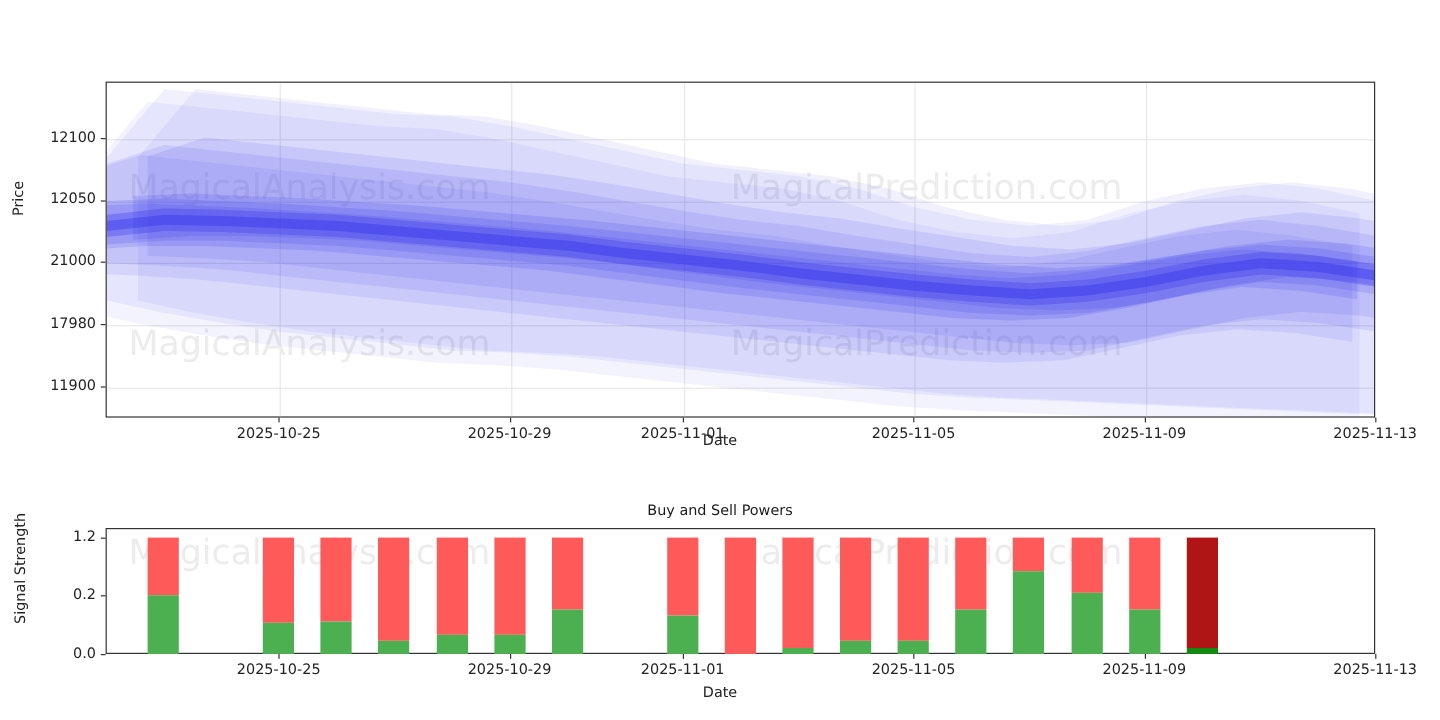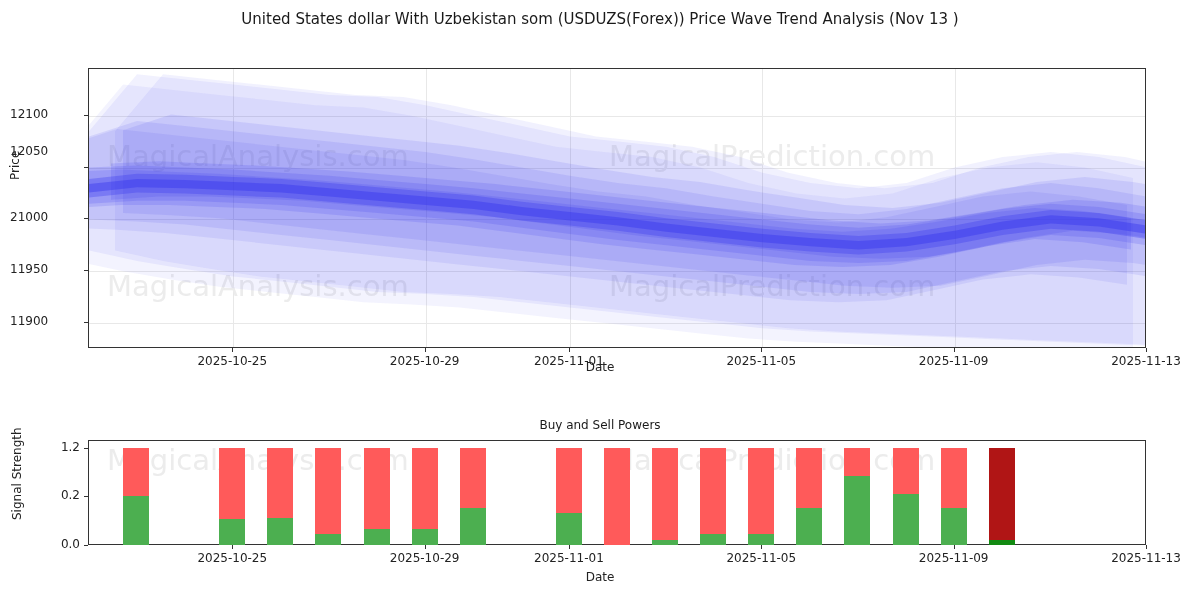--- a/index.html
+++ b/index.html
@@ -11,21 +11,21 @@
 
   
   #wave-chart{position:absolute;left:88px;top:68px;width:1058px;height:280px;
               border:1px solid #333;box-sizing:border-box;background:#fff;overflow:hidden;}
   #wave-plot{position:absolute;inset:0;}
   .gridline-h{position:absolute;left:0;width:100%;height:1px;background:#e8e8e8;}
   .gridline-v{position:absolute;top:0;height:100%;width:1px;background:#e8e8e8;}
 
   .ylabel-wave{position:absolute;left:8px;top:180px;transform:rotate(-90deg);
                transform-origin:left top;font-size:12px;color:#222;}
-  .wave-ytick{position:absolute;font-size:12px;color:#222;text-align:left;width:70px;}
+  .wave-ytick{position:absolute;font-size:12px;color:#222;text-align:right;width:70px;}
   .wave-xtick{position:absolute;font-size:12px;color:#222;text-align:center;width:110px;}
   .xlabel-wave{position:absolute;left:0;top:360px;width:1200px;text-align:center;font-size:12px;color:#222;}
 
   
   .wm{position:absolute;font-size:29px;color:#ececec;white-space:nowrap;font-family:"DejaVu Sans",sans-serif;}
 
   
   #power-title{position:absolute;left:0;top:418px;width:1200px;text-align:center;font-size:12px;color:#1a1a1a;}
   #power-chart{position:absolute;left:88px;top:440px;width:1058px;height:105px;
                border:1px solid #333;box-sizing:border-box;background:#fff;overflow:hidden;}
@@ -40,21 +40,20 @@
   .pw-xtick{position:absolute;font-size:12px;color:#222;text-align:center;width:110px;}
   .xlabel-power{position:absolute;left:0;top:570px;width:1200px;text-align:center;font-size:12px;color:#222;}
   .tick-mark{position:absolute;background:#333;}
 </style>
 </head>
 <body>
 
 <div id="root">
 
   <div class="title-block">
-    <div class="title-line">United States dollar With Uzbekistan som (USDUZS(Forex)) Price Wave Trend Analysis (Nov 13 )</div>
   </div>
 
   <div id="wave-chart">
     <div id="wave-plot">
         <div class="gridline-h" style="top: 254.074px;"></div>
         <div class="gridline-h" style="top: 202.222px;"></div>
         <div class="gridline-h" style="top: 150.37px;"></div>
         <div class="gridline-h" style="top: 98.5185px;"></div>
         <div class="gridline-h" style="top: 46.6667px;"></div>
         <div class="gridline-v" style="left: 144.273px;"></div>
@@ -89,25 +88,25 @@
     <div id="power-plot">
         <div class="wm" style="left: 18px; top: 2px;">MagicalAnalysis.com</div>
         <div class="wm" style="left: 520px; top: 2px;">MagicalPrediction.com</div>
       </div>
   </div>
   <div class="ylabel-power">Signal Strength</div>
   <div class="xlabel-power">Date</div>
 
 <div class="wave-ytick" style="left: 10px; top: 314.074px;">11900</div>
     <div class="tick-mark" style="left: 84px; top: 322.074px; width: 4px; height: 1px;"></div>
-    <div class="wave-ytick" style="left: 10px; top: 262.222px;">11950</div>
+    <div class="wave-ytick" style="left: 10px; top: 262.222px;">17980</div>
     <div class="tick-mark" style="left: 84px; top: 270.222px; width: 4px; height: 1px;"></div>
     <div class="wave-ytick" style="left: 10px; top: 210.37px;">21000</div>
     <div class="tick-mark" style="left: 84px; top: 218.37px; width: 4px; height: 1px;"></div>
-    <div class="wave-ytick" style="left: 10px; top: 144px;">12050</div>
+    <div class="wave-ytick" style="left: 10px; top: 158px;">12050</div>
     <div class="tick-mark" style="left: 84px; top: 166.519px; width: 4px; height: 1px;"></div>
     <div class="wave-ytick" style="left: 10px; top: 106.667px;">12100</div>
     <div class="tick-mark" style="left: 84px; top: 114.667px; width: 4px; height: 1px;"></div>
     <div class="wave-xtick" style="left: 177.273px; top: 354px;">2025-10-25</div>
     <div class="tick-mark" style="left: 232.273px; top: 348px; width: 1px; height: 4px;"></div>
     <div class="wave-xtick" style="left: 369.636px; top: 354px;">2025-10-29</div>
     <div class="tick-mark" style="left: 424.636px; top: 348px; width: 1px; height: 4px;"></div>
     <div class="wave-xtick" style="left: 513.909px; top: 354px;">2025-11-01</div>
     <div class="tick-mark" style="left: 568.909px; top: 348px; width: 1px; height: 4px;"></div>
     <div class="wave-xtick" style="left: 706.273px; top: 354px;">2025-11-05</div>

